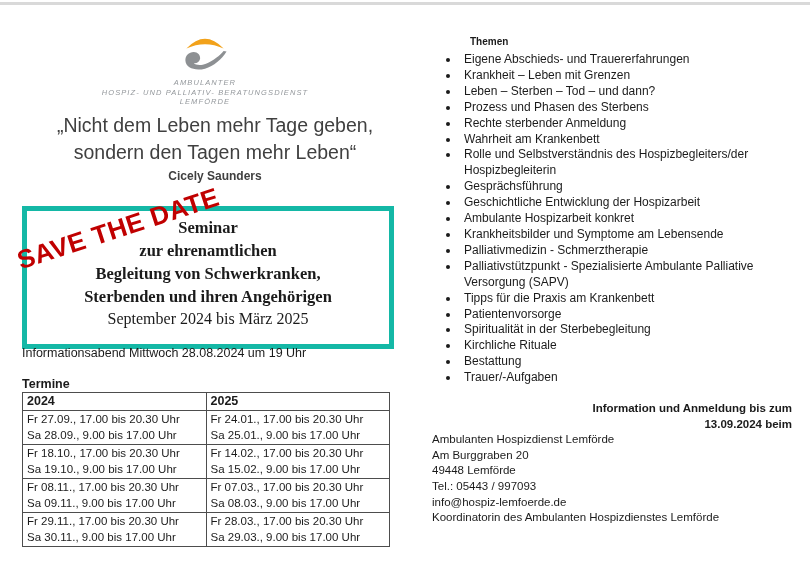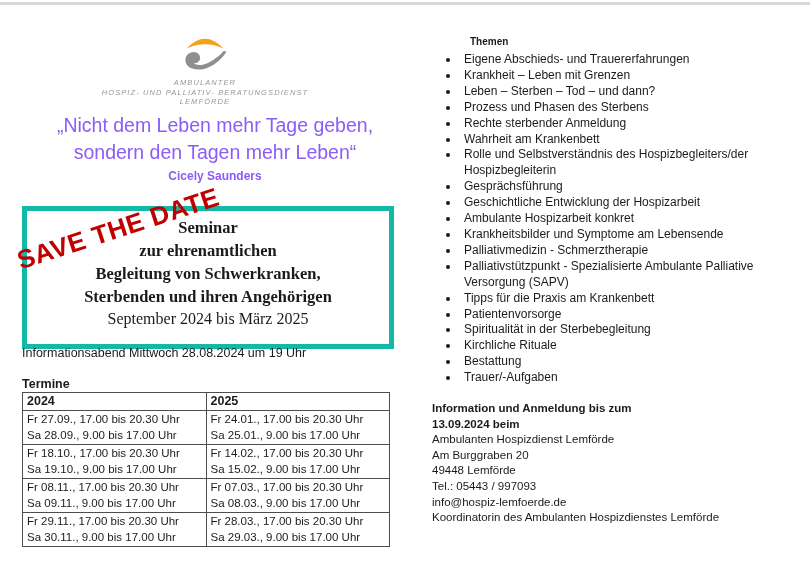--- a/index.html
+++ b/index.html
@@ -12,21 +12,21 @@
   }
   .abs{position:absolute;}
   .top-rule{left:0;top:2px;width:810px;height:3px;background:#d9d9d9;}
 
   
   .logo-svg{left:181px;top:29px;width:48px;height:47px;}
   .logo-text{left:23px;top:78px;width:364px;text-align:center;
     color:#94989c;font-size:7.5px;letter-spacing:1.1px;line-height:9.6px;
     text-transform:uppercase;font-style:italic;}
   .quote{left:25px;top:112px;width:380px;text-align:center;
-    font-size:19.5px;line-height:27px;color:#8b5cf6;}
+    font-size:19.5px;line-height:27px;color:#404040;}
   .quote-author{font-size:12px;font-weight:600;margin-top:3px;line-height:15px;}
 
   .seminar-box{left:22px;top:206px;width:362px;border:5px solid #14b8a6;
     text-align:center;padding:5px 0 14px 0;background:transparent;font-family:Liberation Serif, serif;}
   .seminar-box .b{font-size:16.5px;font-weight:700;line-height:23px;}
   .seminar-box .sub{font-size:16px;font-weight:400;line-height:22px;}
 
   .stamp{left:18px;top:246px;font-size:26px;font-weight:700;
     letter-spacing:0.5px;white-space:nowrap;
     transform:rotate(-18deg);transform-origin:0 50%;}
@@ -41,21 +41,21 @@
   .termine-table th{font-size:12.5px;font-weight:700;line-height:15px;}
   .termine-table td div{font-size:11.5px;line-height:15.5px;white-space:nowrap;}
 
   
   .themen-heading{left:432px;top:36px;font-size:10px;font-weight:700;margin-left:38px;}
   .themen-list{left:444px;top:52px;width:345px;margin:0;
     padding:0 0 0 16px;list-style:disc outside;}
   .themen-list li{font-size:12px;line-height:15.9px;padding-left:4px;}
 
   .contact{left:432px;top:401px;width:360px;font-size:11.5px;line-height:15.6px;}
-  .contact .b{font-weight:700;}
+  .contact .b{font-weight:700;text-align:right;}
 </style>
 </head>
 <body>
 
 <div class="abs top-rule"></div>
 
 <svg class="abs logo-svg" viewBox="0 0 48 48" aria-hidden="true">
   <path fill="#F2A21B" d="M5,20 Q24,0 43,20 Q24,11 5,20 Z"></path>
   <path fill="#8D9093" d="M46,23 C41,31 33,38 24,40.5 C14,43 4.5,40 4,32.5 C3.6,27.5 7.5,23.5 12.5,23.5 C16.5,23.5 19.5,26.5 19,30.5 C18.5,33.5 15.5,35.5 12.5,35 C14.5,37 20,37.5 25,35.5 C33,32.3 39,27 43,22.5 Z"></path>
 </svg>

